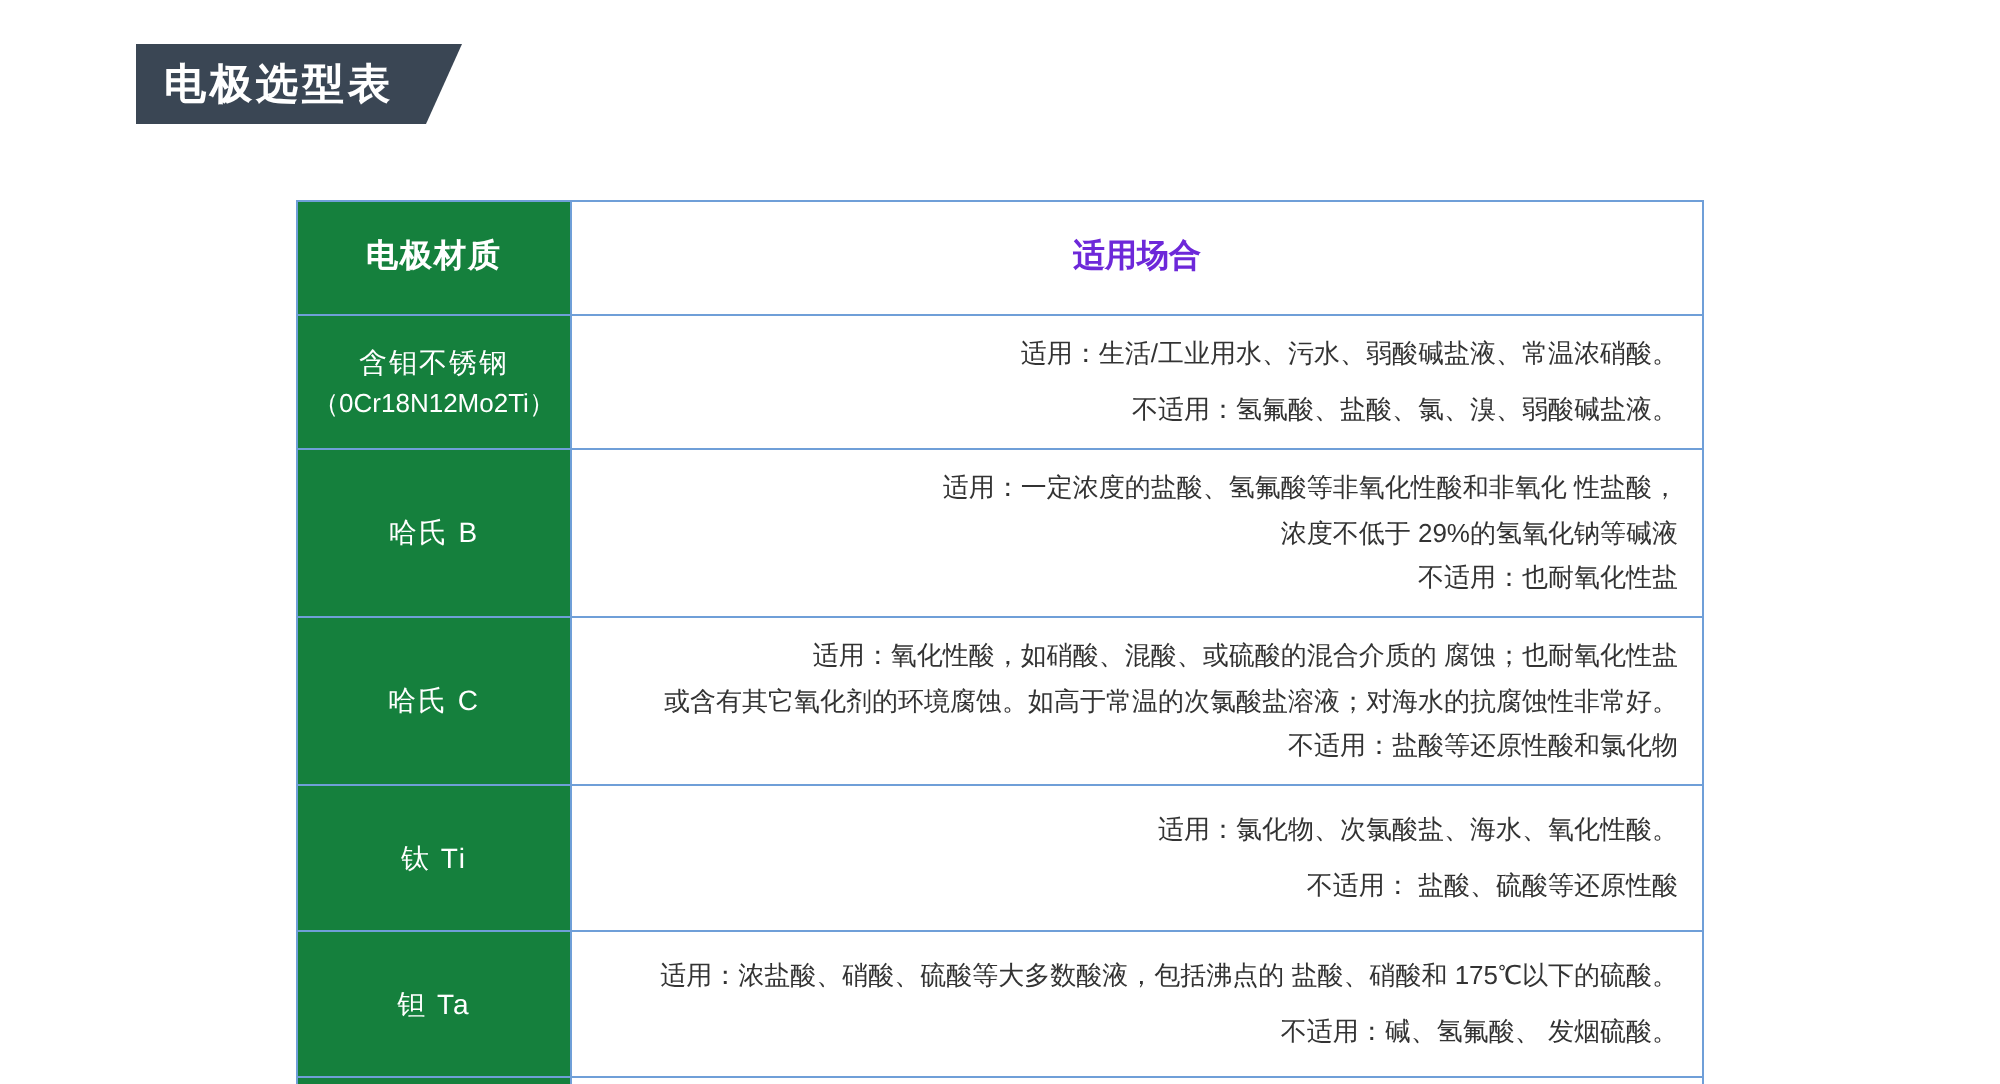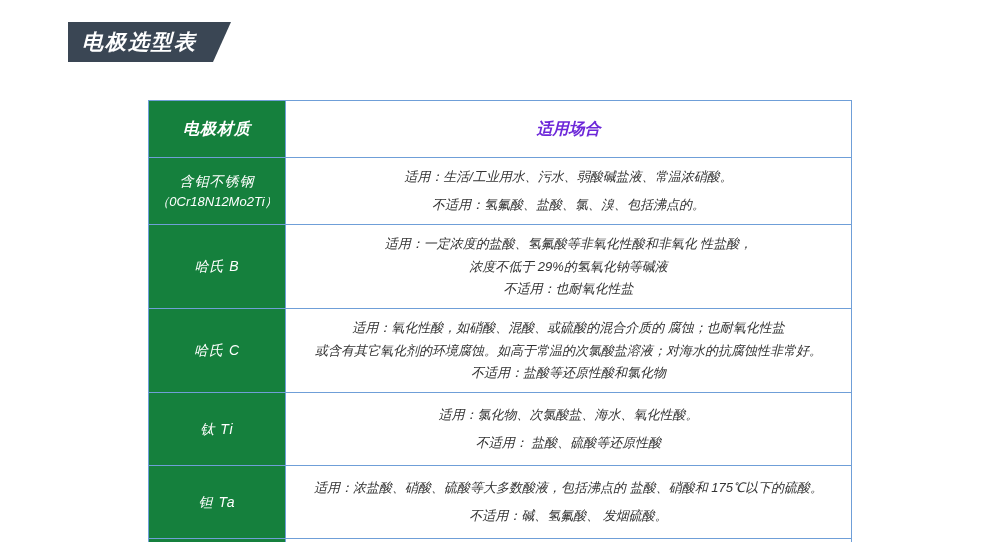--- a/index.html
+++ b/index.html
@@ -10,21 +10,20 @@
     width: 1000px;
     height: 542px;
     background: #ffffff;
     font-family: "Liberation Sans", sans-serif;
     overflow: hidden;
   }
   .page {
     position: relative;
     width: 924px;
     height: 542px;
-    font-style: italic;
   }
 
   
   .title-wrap {
     position: absolute;
     left: 68px;
     top: 22px;
     height: 40px;
     display: flex;
     align-items: stretch;
@@ -87,21 +86,21 @@
     font-size: 13px;
     letter-spacing: 0;
   }
   
   td.desc {
     background: #ffffff;
     color: #333333;
     font-size: 13px;
     line-height: 1.72;
     padding: 8px 12px;
-    text-align: center;
+    text-align: right;
   }
   td.desc.header {
     text-align: center;
     color: #6d28d9;
     font-size: 16px;
     font-weight: bold;
     padding: 14px 12px;
   }
   td.desc .line {
     white-space: nowrap;
@@ -133,21 +132,21 @@
           <td class="desc header">适用场合</td>
         </tr>
 
         <tr>
           <td class="mat">
             <span>含钼不锈钢</span>
             <span class="sub">（0Cr18N12Mo2Ti）</span>
           </td>
           <td class="desc">
             <div class="line spaced">适用：生活/工业用水、污水、弱酸碱盐液、常温浓硝酸。</div>
-            <div class="line">不适用：氢氟酸、盐酸、氯、溴、包括沸点的。</div>
+            <div class="line">不适用：氢氟酸、盐酸、氯、溴、弱酸碱盐液。</div>
           </td>
         </tr>
 
         <tr>
           <td class="mat">
             <span>哈氏 B</span>
           </td>
           <td class="desc">
             <div class="line">适用：一定浓度的盐酸、氢氟酸等非氧化性酸和非氧化 性盐酸，</div>
             <div class="line">浓度不低于 29%的氢氧化钠等碱液</div>

